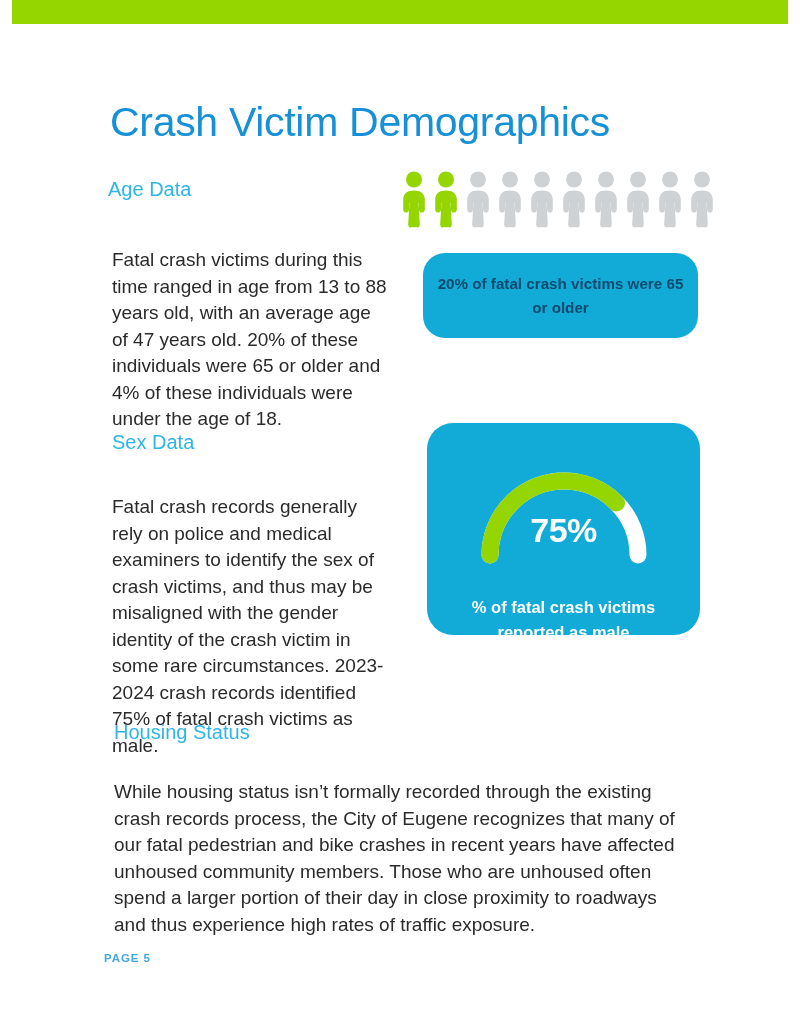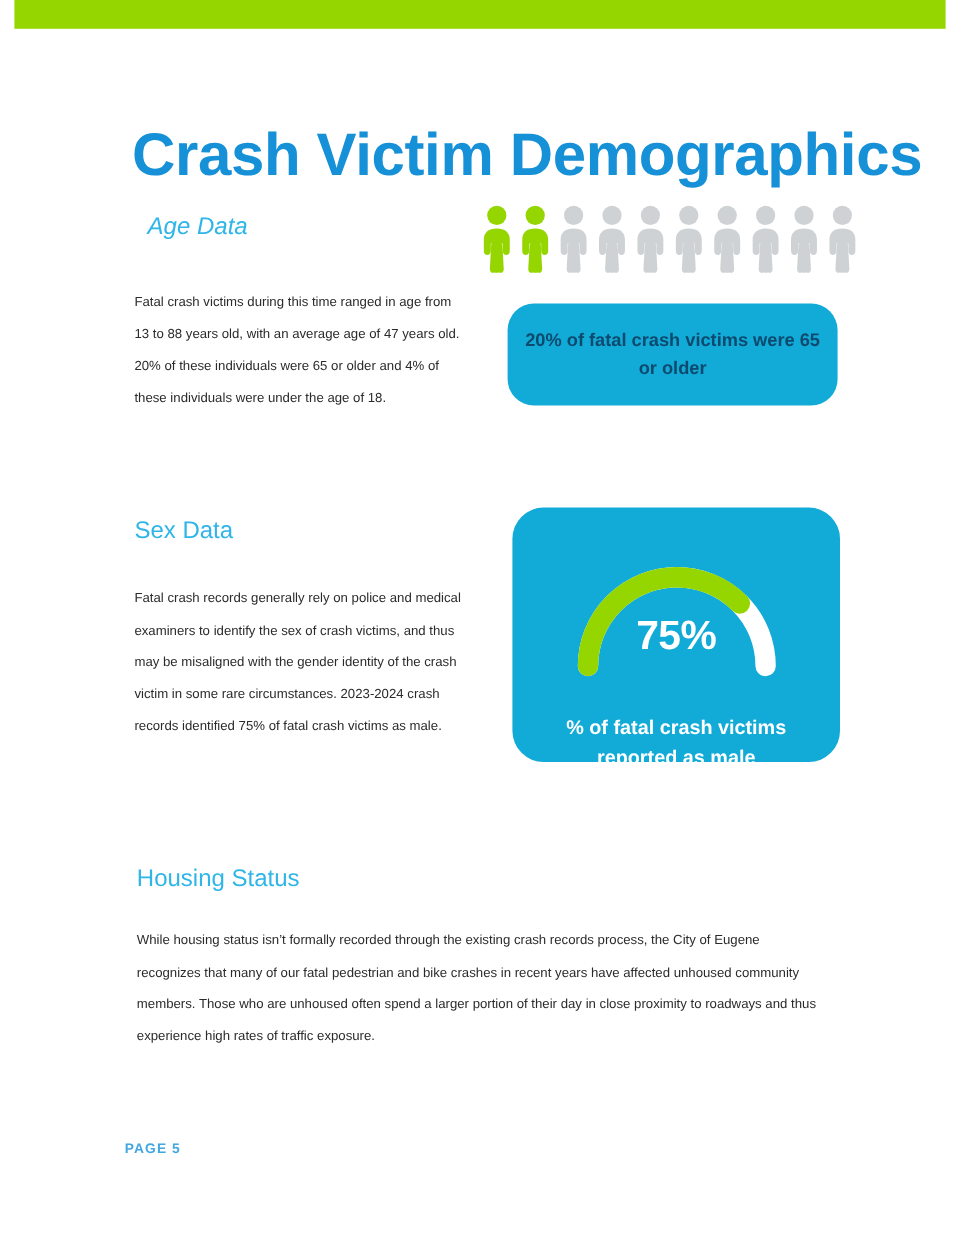--- a/index.html
+++ b/index.html
@@ -31,45 +31,45 @@
     height: 24px;
     background: #95d600;
   }
 
   
   .page-title {
     position: absolute;
     left: 110px;
     top: 70px;
     width: 640px;
-    font-size: 50px;
-    font-weight: bold;
+    font-size: 41px;
+    font-weight: normal;
     letter-spacing: -0.3px;
     color: #1690d6;
     line-height: 50px;
     white-space: nowrap;
   }
 
   
   .section-heading {
     position: absolute;
     font-size: 20px;
     font-weight: normal;
     color: #2fb5e8;
     line-height: 26px;
     white-space: nowrap;
   }
-  #heading-age      { left: 123px; top: 176px; font-style: italic; }
+  #heading-age      { left: 108px; top: 176px; }
   #heading-sex      { left: 112px; top: 429px; }
   #heading-housing  { left: 114px; top: 719px; }
 
   
   .body-text {
     position: absolute;
-    font-size: 11px;
+    font-size: 19px;
     color: #2b2b2b;
     line-height: 26.5px;
     text-align: left;
   }
   #para-age {
     left: 112px;
     top: 228px;
     width: 278px;
   }
   #para-sex {

